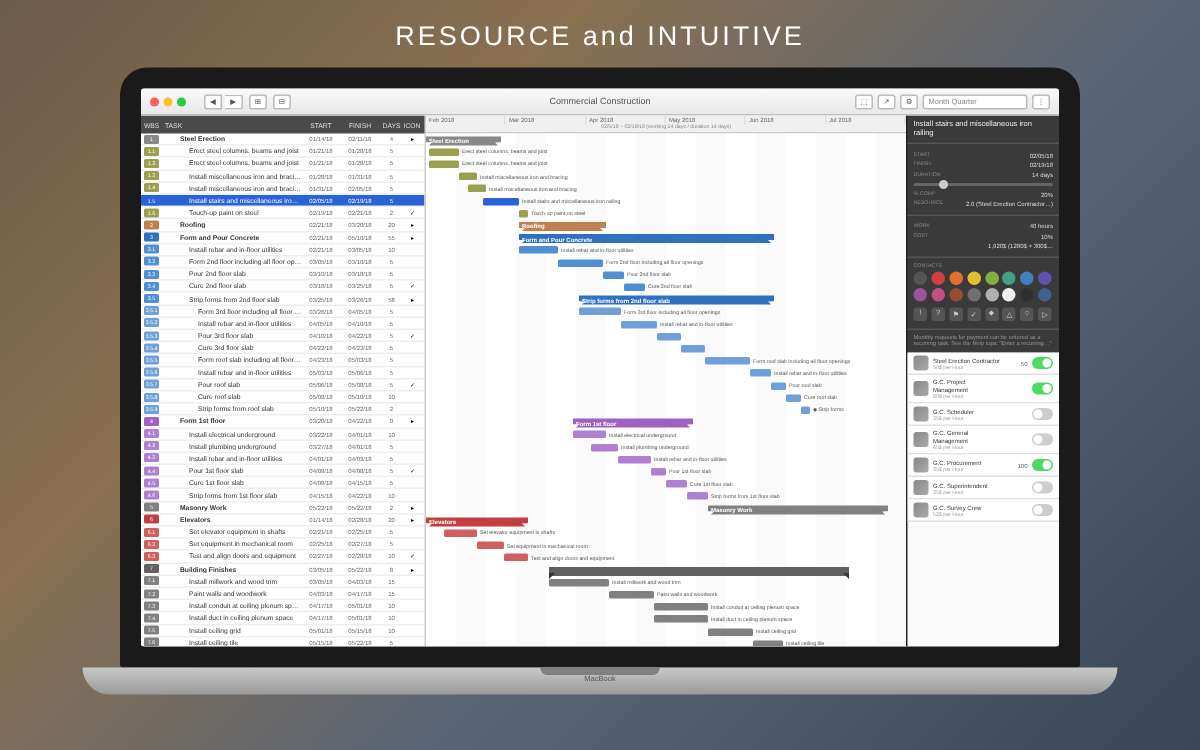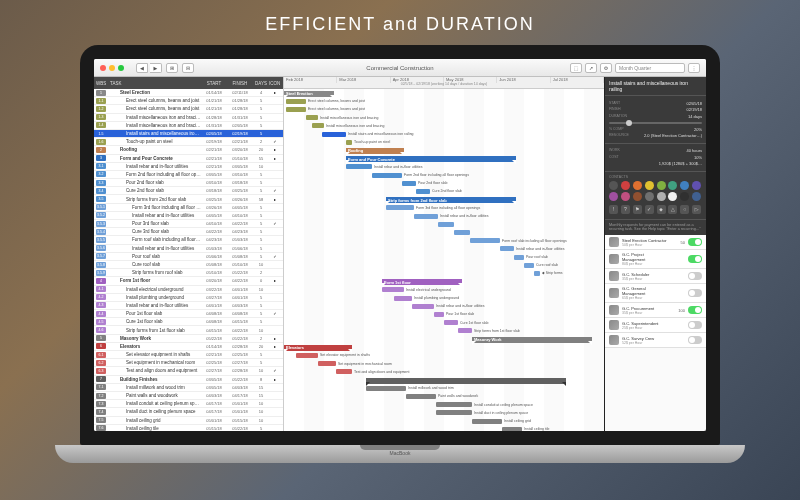--- a/index.html
+++ b/index.html
@@ -87,21 +87,21 @@
 .res-rate{color:#999;font-size:3.5px}
 .res-pct{font-size:4px;color:#666;width:14px;text-align:right}
 .toggle{width:14px;height:8px;border-radius:4px;background:#4cd964;position:relative}
 .toggle.off{background:#ccc}
 .toggle::after{content:'';position:absolute;right:1px;top:1px;width:6px;height:6px;background:#fff;border-radius:50%}
 .toggle.off::after{right:auto;left:1px}
 </style>
 </head>
 <body>
 
-<div class="hero-text">EFFICIENT and DURATION</div>
+<div class="hero-text">RESOURCE and INTUITIVE</div>
 
 <div class="laptop">
 <div class="lid">
 <div class="screen">
 
 <div class="toolbar">
   <div class="traffic">
     <span class="tr"></span>
     <span class="ty"></span>
     <span class="tg"></span>

